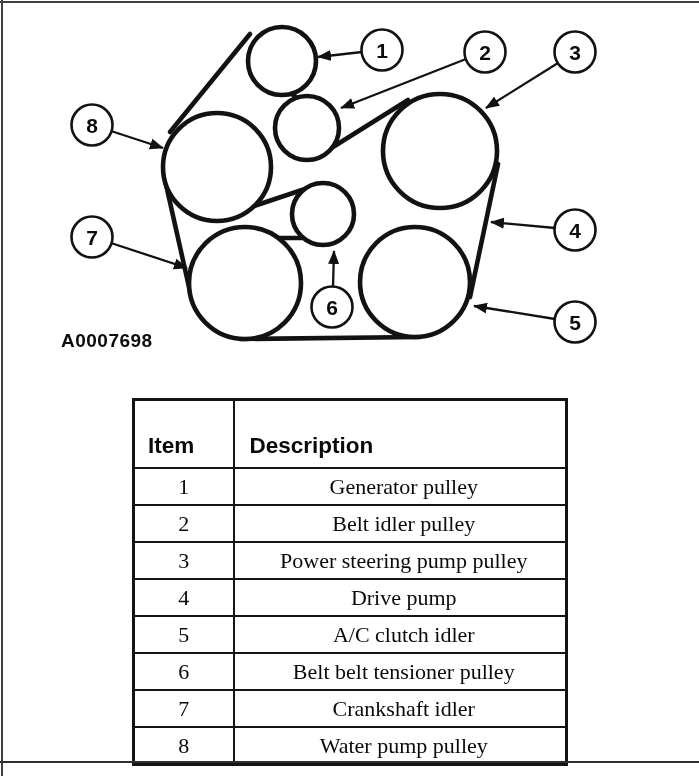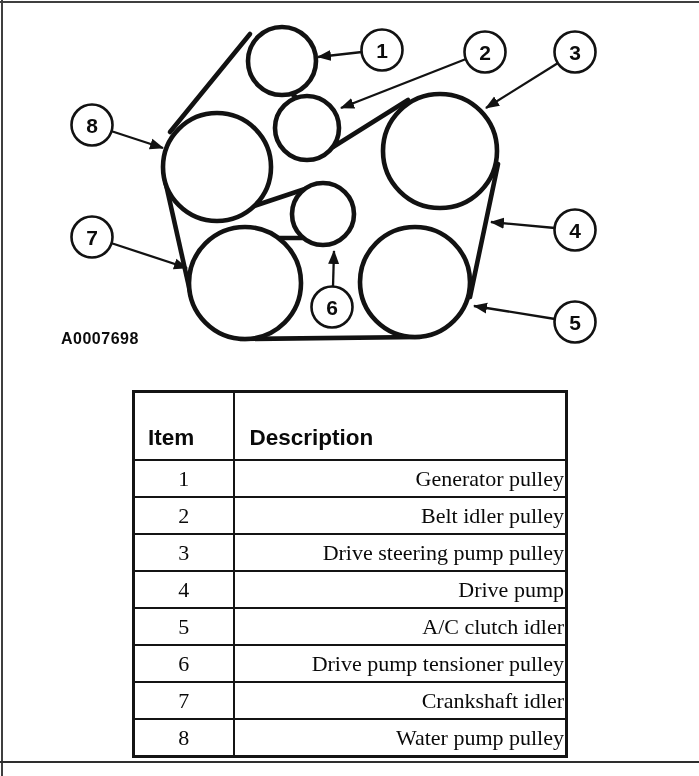--- a/index.html
+++ b/index.html
@@ -9,36 +9,36 @@
   #rule-top{left:0;top:1px;width:699px;height:2px;}
   #rule-left{left:1px;top:0;width:2px;height:776px;}
   #rule-bottom{left:0;top:761px;width:699px;height:2px;background:#2e2e2e;}
   #diagram-svg{position:absolute;left:0;top:0;}
   .pulley{fill:#ffffff;stroke:#121212;stroke-width:4.6px;}
   .belt{stroke:#121212;stroke-width:4.6px;fill:none;stroke-linecap:round;}
   .callout-circle{fill:#ffffff;stroke:#121212;stroke-width:2.6px;}
   .callout-num{font-family:"Liberation Sans",sans-serif;font-weight:bold;font-size:21px;
                fill:#0c0c0c;text-anchor:middle;}
   .arrow{stroke:#121212;stroke-width:2.3px;fill:none;}
-  #figure-code{position:absolute;left:61px;top:330px;font-size:16px;font-weight:bold;
+  #figure-code{position:absolute;left:61px;top:330px;font-size:19px;font-weight:bold;
                letter-spacing:0.5px;color:#0c0c0c;text-align:right;}
   #legend-table{position:absolute;left:132px;top:390px;width:433px;border-collapse:collapse;
                 table-layout:fixed;}
   #legend-table th,#legend-table td{border:2px solid #141414;overflow:hidden;}
-  #legend-table{border:3px solid #141414;}
+  #legend-table{border:3px solid #141414;margin-top:8px;}
   col.c-item{width:100px;}
   col.c-desc{width:333px;}
   th{font-family:"Liberation Sans",sans-serif;font-weight:bold;font-size:22.5px;
      text-align:left;vertical-align:bottom;height:58px;padding:0 0 8px 0;color:#0a0a0a;}
   th.h-item{padding-left:13px;}
   th.h-desc{padding-left:15px;}
   td{font-family:"Liberation Serif",serif;font-size:22px;height:33px;
      vertical-align:middle;color:#0a0a0a;}
   td.item{text-align:center;}
-  td.desc{padding-left:9px;text-align:right;}
+  td.desc{padding-left:9px;text-align:center;}
 </style>
 </head>
 <body>
 
 <div id="page">
 
   <div id="rule-top" class="rule"></div>
   <div id="rule-left" class="rule"></div>
 
   <svg id="diagram-svg" width="699" height="388" viewBox="0 0 699 388">
@@ -133,33 +133,33 @@
       <tr>
         <td class="item">1</td>
         <td class="desc">Generator pulley</td>
       </tr>
       <tr>
         <td class="item">2</td>
         <td class="desc">Belt idler pulley</td>
       </tr>
       <tr>
         <td class="item">3</td>
-        <td class="desc">Drive steering pump pulley</td>
+        <td class="desc">Power steering pump pulley</td>
       </tr>
       <tr>
         <td class="item">4</td>
         <td class="desc">Drive pump</td>
       </tr>
       <tr>
         <td class="item">5</td>
         <td class="desc">A/C clutch idler</td>
       </tr>
       <tr>
         <td class="item">6</td>
-        <td class="desc">Drive pump tensioner pulley</td>
+        <td class="desc">Belt belt tensioner pulley</td>
       </tr>
       <tr>
         <td class="item">7</td>
         <td class="desc">Crankshaft idler</td>
       </tr>
       <tr>
         <td class="item">8</td>
         <td class="desc">Water pump pulley</td>
       </tr>
     </tbody>

